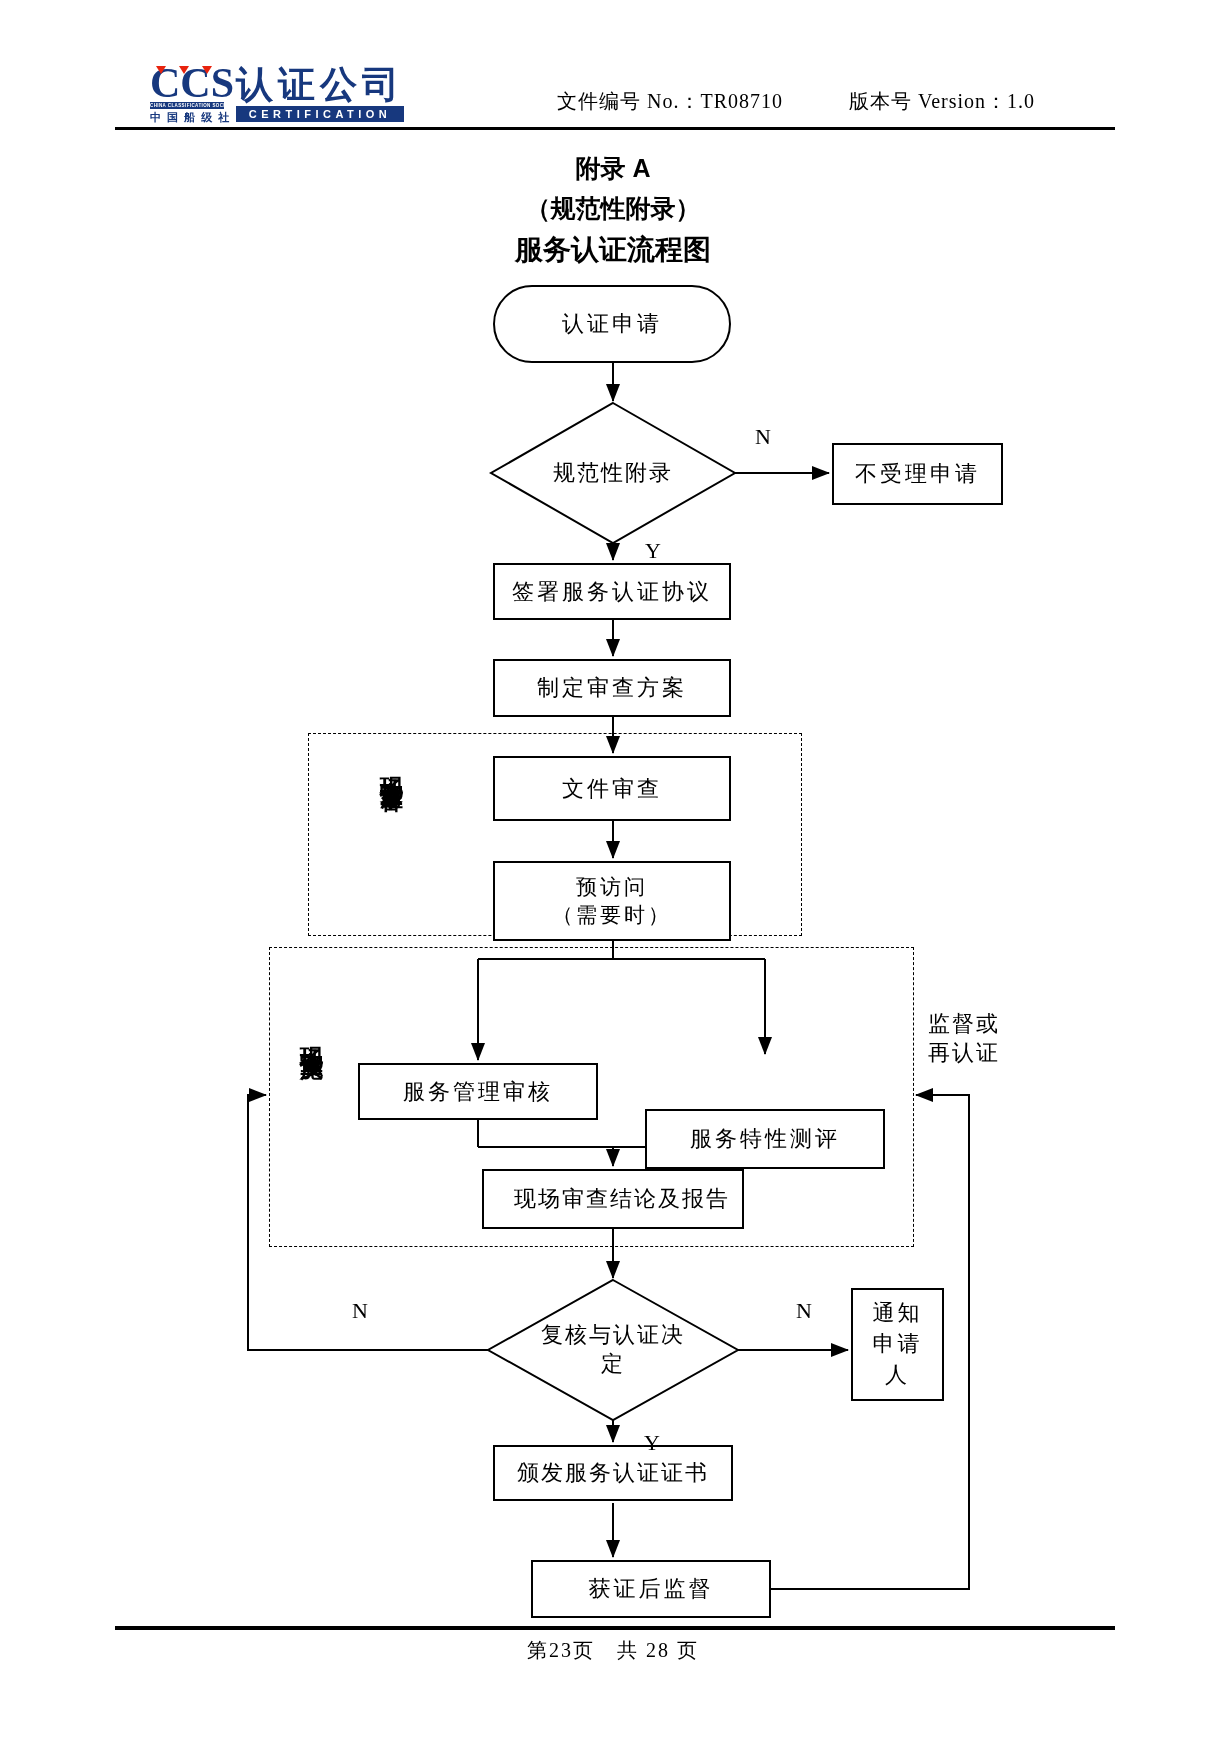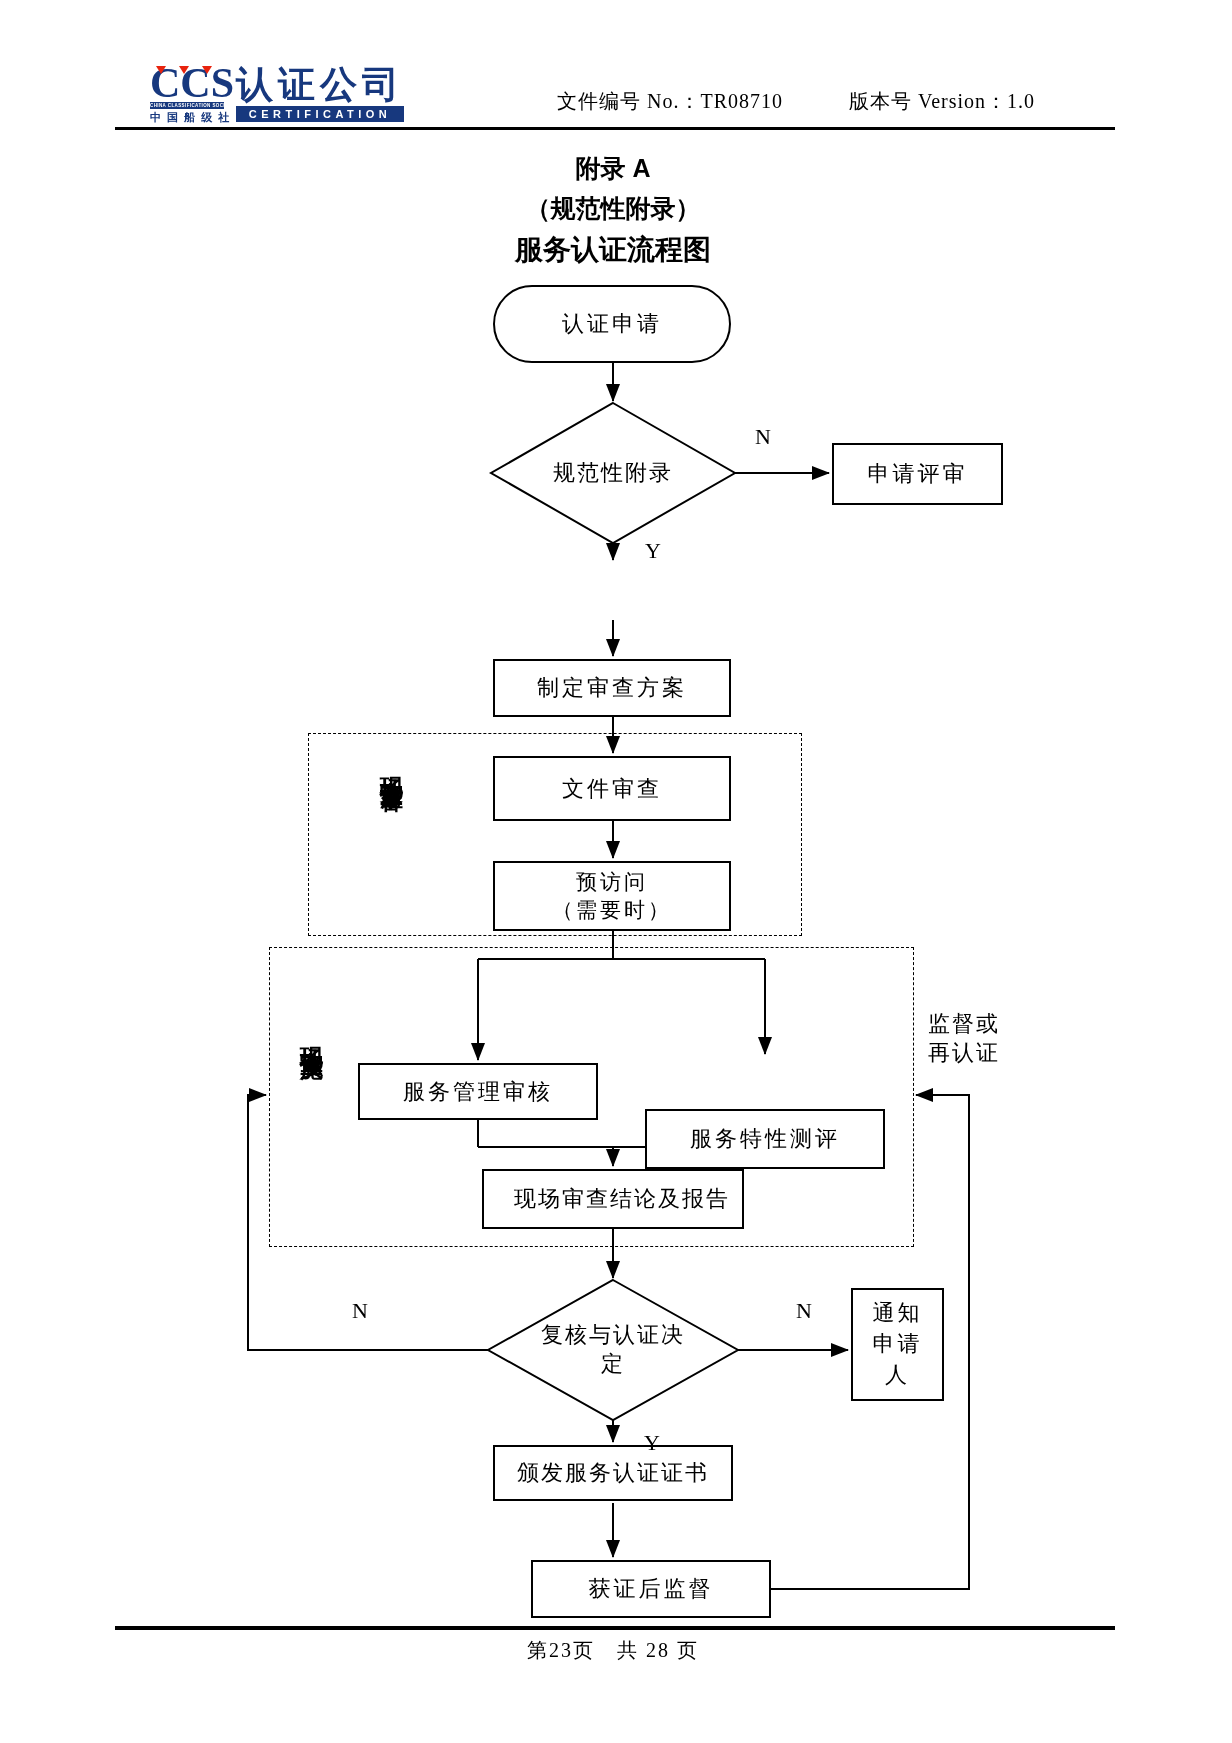--- a/index.html
+++ b/index.html
@@ -102,26 +102,27 @@
   <div class="abs title" style="top:231px; font-size:28px;">服务认证流程图</div>
 
   <div class="abs dashed" style="left:308px; top:733px; width:492px; height:201px;"></div>
   <div class="abs dashed" style="left:269px; top:947px; width:643px; height:298px;"></div>
   <div class="abs vlabel" style="left:380px; top:758px;">现场审查前准备</div>
   <div class="abs vlabel" style="left:300px; top:1028px;">现场审查实施</div>
 
   <div class="abs node stadium" style="left:493px; top:285px; width:238px; height:78px;">认证申请</div>
 
   <div class="abs dlabel" style="left:613px; top:473px;">规范性附录</div>
-  <div class="abs node" style="left:832px; top:443px; width:171px; height:62px;">申请评审</div>
+  <div class="abs node" style="left:832px; top:443px; width:171px; height:62px;">不受理申请</div>
 
+  <div class="abs node" style="left:493px; top:563px; width:238px; height:57px;">签署服务认证协议</div>
   <div class="abs node" style="left:493px; top:659px; width:238px; height:58px;">制定审查方案</div>
   <div class="abs node" style="left:493px; top:756px; width:238px; height:65px;">文件审查</div>
 
-  <div class="abs node" style="left:493px; top:861px; width:238px; height:70px; flex-direction:column; font-size:21px;text-align:center;">
+  <div class="abs node" style="left:493px; top:861px; width:238px; height:80px; flex-direction:column; font-size:21px;text-align:center;">
     <div>预访问</div>
     <div>（需要时）</div>
   </div>
 
   <div class="abs node" style="left:358px; top:1063px; width:240px; height:57px;">服务管理审核</div>
   <div class="abs node" style="left:645px; top:1109px; width:240px; height:60px;">服务特性测评</div>
   <div class="abs node" style="left:482px; top:1169px; width:262px; height:60px; letter-spacing:2px;padding-left:18px;">现场审查结论及报告</div>
 
   <div class="abs dlabel" style="left:613px; top:1350px;">
     <div>复核与认证决</div>

